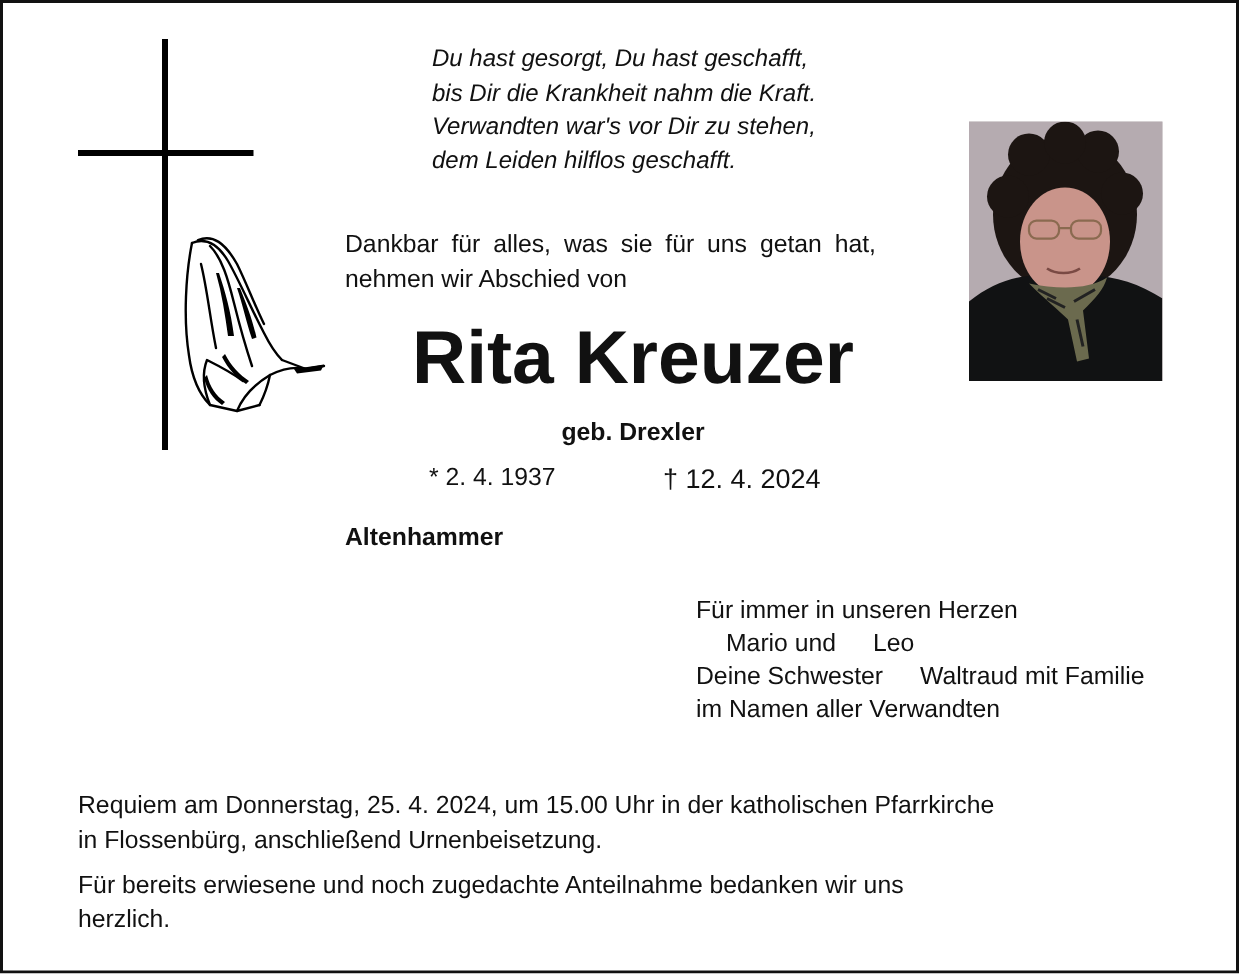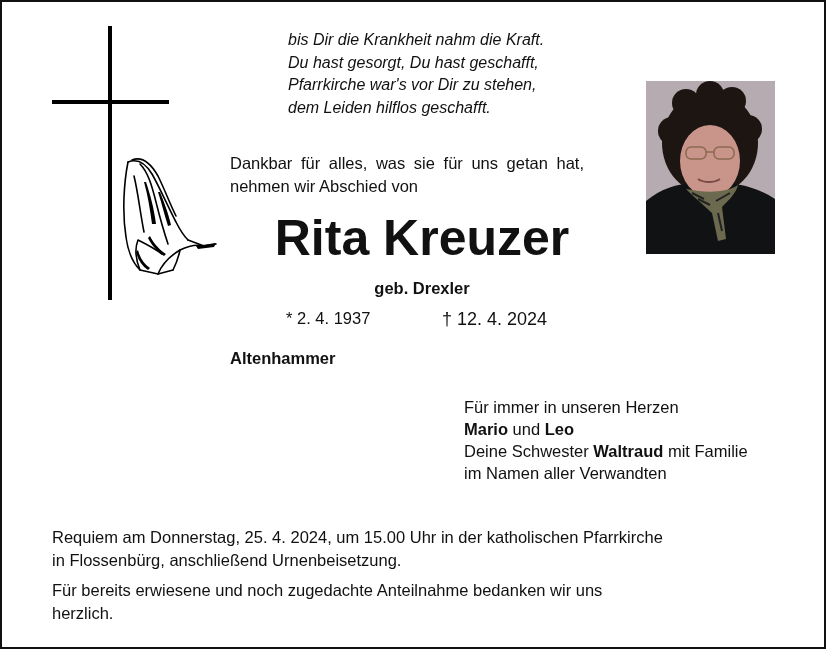--- a/index.html
+++ b/index.html
@@ -15,21 +15,21 @@
   .name { left: 230px; top: 210px; width: 384px; text-align: center; font-size: 50px; font-weight: bold; letter-spacing: 0px; line-height: 56px; }
   .birthname { left: 230px; top: 279px; width: 384px; text-align: center; font-size: 16.5px; font-weight: bold; }
   .born { left: 286px; top: 309px; font-size: 16.5px; }
   .died { left: 442px; top: 309px; font-size: 18px; }
   .place { left: 230px; top: 349px; font-size: 16.5px; font-weight: bold; }
   .photo { left: 646px; top: 81px; width: 129px; height: 173px; background: #b4a9ae; overflow: hidden; }
   .mourners { left: 464px; top: 396px; font-size: 16.5px; line-height: 22px; }
   .mourners div { white-space: nowrap; }
   .requiem { left: 52px; top: 526px; font-size: 16.5px; line-height: 22.5px; width: 720px; }
   .thanks { left: 52px; top: 579px; font-size: 16.5px; line-height: 22.5px; width: 720px; }
-  b { font-weight: bold; }
+  b { font-weight: normal; margin-left: 20px; }
 </style>
 </head>
 <body>
 
 <div class="frame"></div>
 
 <div>
   <div class="cross-v"></div>
   <div class="cross-h"></div>
 </div>
@@ -49,23 +49,23 @@
   <g fill="#000">
     <path d="M26 30 C 30 44, 32 58, 34 72 L 38 72 C 36 56, 32 42, 28 30 Z"></path>
     <path d="M40 40 C 44 52, 46 62, 50 74 L 53 73 C 50 60, 46 50, 42 40 Z"></path>
     <path d="M30 86 C 34 94, 40 100, 46 104 L 48 102 C 42 98, 36 92, 32 84 Z"></path>
     <path d="M78 94 L 98 91 L 96 95 L 80 97 Z"></path>
     <path d="M18 100 C 20 108, 24 114, 30 118 L 32 116 C 26 112, 22 106, 20 98 Z"></path>
   </g>
 </svg>
 
 <div class="abs poem">
+  <div>Du hast gesorgt, Du hast geschafft,</div>
   <div>bis Dir die Krankheit nahm die Kraft.</div>
-  <div>Du hast gesorgt, Du hast geschafft,</div>
-  <div>Pfarrkirche war's vor Dir zu stehen,</div>
+  <div>Verwandten war's vor Dir zu stehen,</div>
   <div>dem Leiden hilflos geschafft.</div>
 </div>
 
 <div class="abs intro">Dankbar für alles, was sie für uns getan hat, nehmen wir Abschied von</div>
 
 <div class="abs name">Rita Kreuzer</div>
 <div class="abs birthname">geb. Drexler</div>
 <div class="abs born">* 2. 4. 1937</div>
 <div class="abs died">† 12. 4. 2024</div>
 <div class="abs place">Altenhammer</div>

